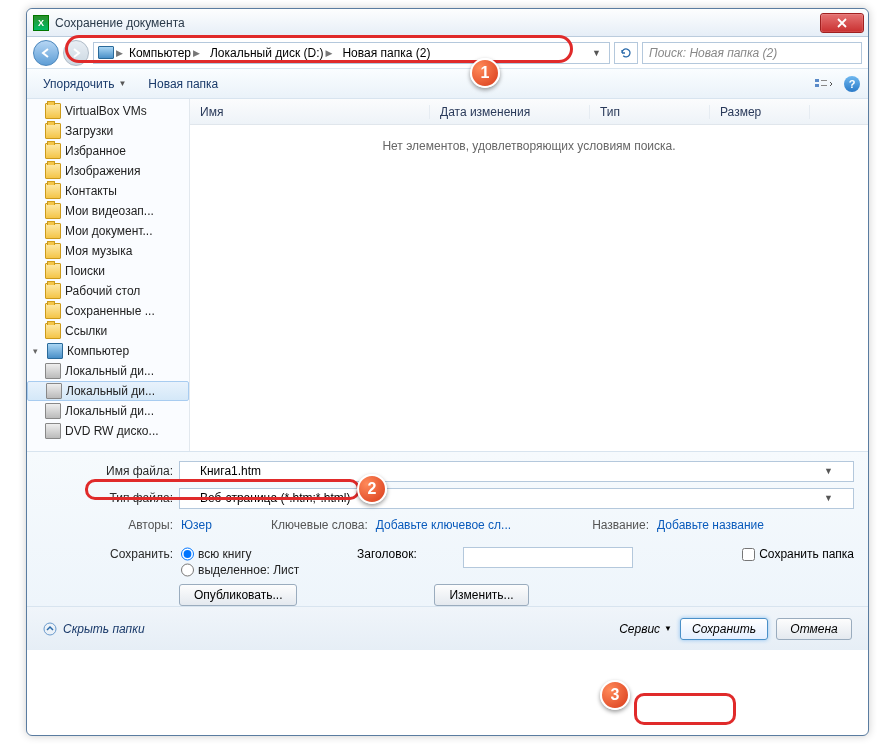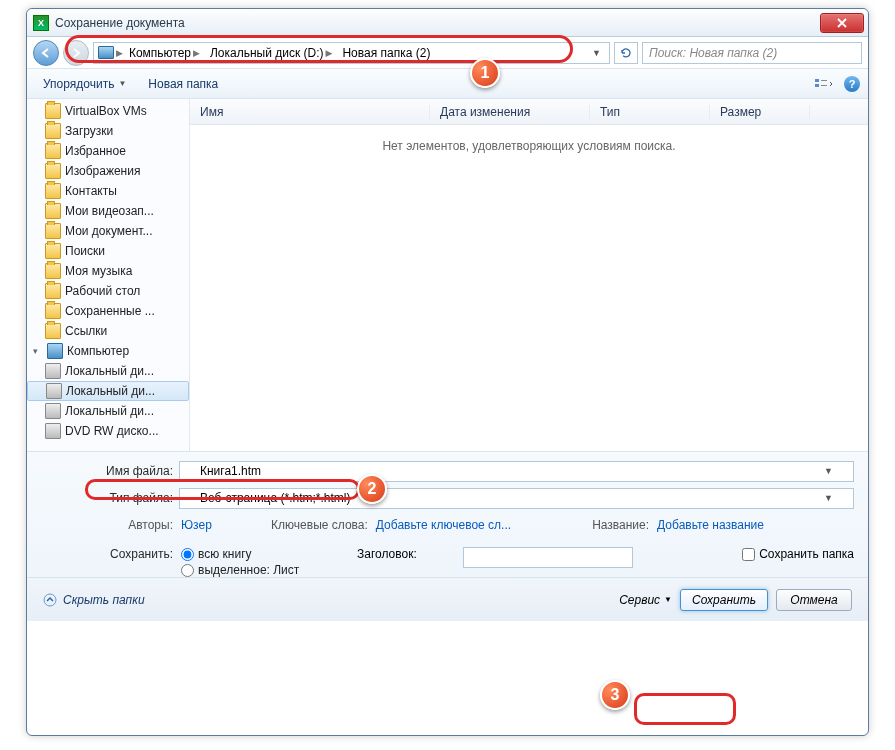--- a/index.html
+++ b/index.html
@@ -52,21 +52,21 @@
 .lower { border-top: 1px solid #d8e4ef; background: linear-gradient(#f6fafd,#eef5fb); padding: 8px 14px 0; display:flex; flex-direction:column; gap:5px; }
 .row { display:flex; align-items:center; gap:6px; min-height:22px;}
 .row .lbl { width: 132px; text-align:right; color:#2a2a2a; }
 .row input[type=text], .row .combo { flex:1; height:21px; border:1px solid #b4c8dc; background:#fff; padding:0 20px; font-size:12px; }
 .row .combo { display:flex; align-items:center; justify-content:space-between; cursor:pointer;}
 .row .combo .drop{color:#555;font-size:9px;}
 .meta-row { display:flex; gap:8px; align-items:center; margin-top:4px;}
 .meta-row .mlabel{color:#555; text-align:right;}
 .meta-row .link{color:#0a5bbc; cursor:pointer;}
 .radios { display:flex; flex-direction:column; gap:2px; margin-left:2px; }
-.radios label{display:flex;align-items:center;gap:4px;color:#222;cursor:pointer;}
+.radios label{display:flex;gap:4px;color:#222;cursor:pointer;}
 .radios input{margin:0;}
 .btn { height:22px; padding:0 14px; background:linear-gradient(#fdfdfd,#e4e9ef); border:1px solid #9aacbe; border-radius:3px; cursor:pointer; display:inline-flex; align-items:center; }
 .chk{display:flex;align-items:center;gap:4px;cursor:pointer;}
 
 
 .footer { border-top: 1px solid #d8e4ef; background: linear-gradient(#f0f5fa,#e6eef6); height: 44px; display:flex; align-items:center; padding: 0 16px; gap:8px;font-style:italic; }
 .footer .hide { display:flex;align-items:center;gap:6px;color:#1a3a6a;cursor:pointer;}
 .footer .spacer{flex:1;}
 .footer .btn.primary{border:1px solid #4a90c8; background:linear-gradient(#fff,#e4efff); box-shadow:0 0 4px #8ac0f0;}
 
@@ -175,25 +175,25 @@
       <div class="tree-item">
           <span class="ticon fold-icon"></span>
           <span>Мои видеозап...</span>
         </div>
       <div class="tree-item">
           <span class="ticon fold-icon"></span>
           <span>Мои документ...</span>
         </div>
       <div class="tree-item">
           <span class="ticon fold-icon"></span>
+          <span>Моя музыка</span>
+        </div>
+      <div class="tree-item">
+          <span class="ticon fold-icon"></span>
           <span>Поиски</span>
-        </div>
-      <div class="tree-item">
-          <span class="ticon fold-icon"></span>
-          <span>Моя музыка</span>
         </div>
       <div class="tree-item">
           <span class="ticon fold-icon"></span>
           <span>Рабочий стол</span>
         </div>
       <div class="tree-item">
           <span class="ticon fold-icon"></span>
           <span>Сохраненные ...</span>
         </div>
       <div class="tree-item">
@@ -272,20 +272,26 @@
       </div>
       <span class="mlabel" style="width:100px">Заголовок:</span>
       <input type="text" style="width: 170px; flex: 0 0 auto;">
       <span style="flex:1"></span>
       <label class="chk">
           <input type="checkbox" style="">
           <span>Сохранить папка</span>
         </label>
     </div>
 
+    <div class="row" style="margin-top:2px">
+      <span style="width:132px"></span>
+      <span class="btn">Опубликовать...</span>
+      <span style="width:125px"></span>
+      <span class="btn">Изменить...</span>
+    </div>
   </div>
 
   <div class="footer">
     <span class="hide">
       <svg width="14" height="14" viewBox="0 0 14 14">
           <circle cx="7" cy="7" r="6" fill="none" stroke="#6a9acc"></circle>
           <path d="M4 8l3-3 3 3" fill="none" stroke="#2a6aaa" stroke-width="1.5"></path>
         </svg>
       <span>Скрыть папки</span>
     </span>

